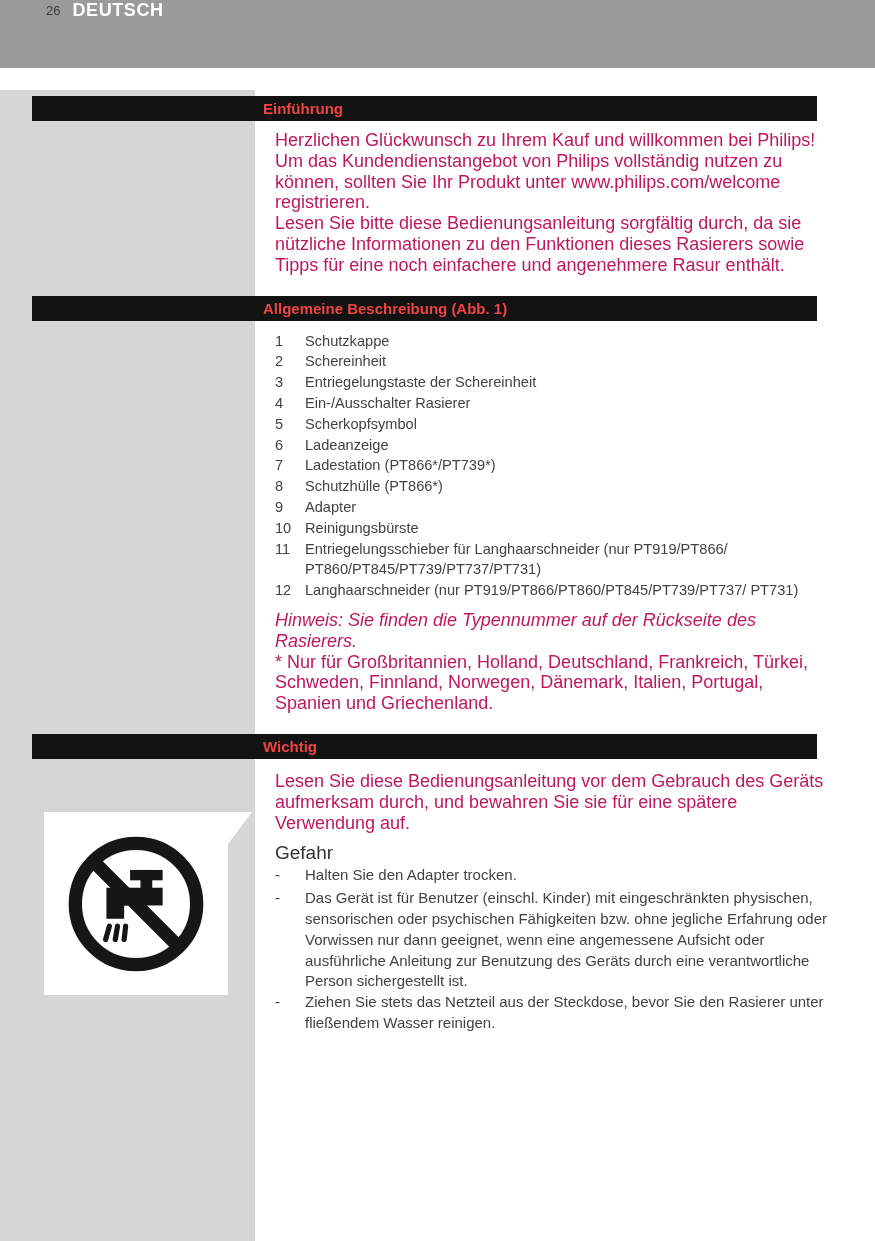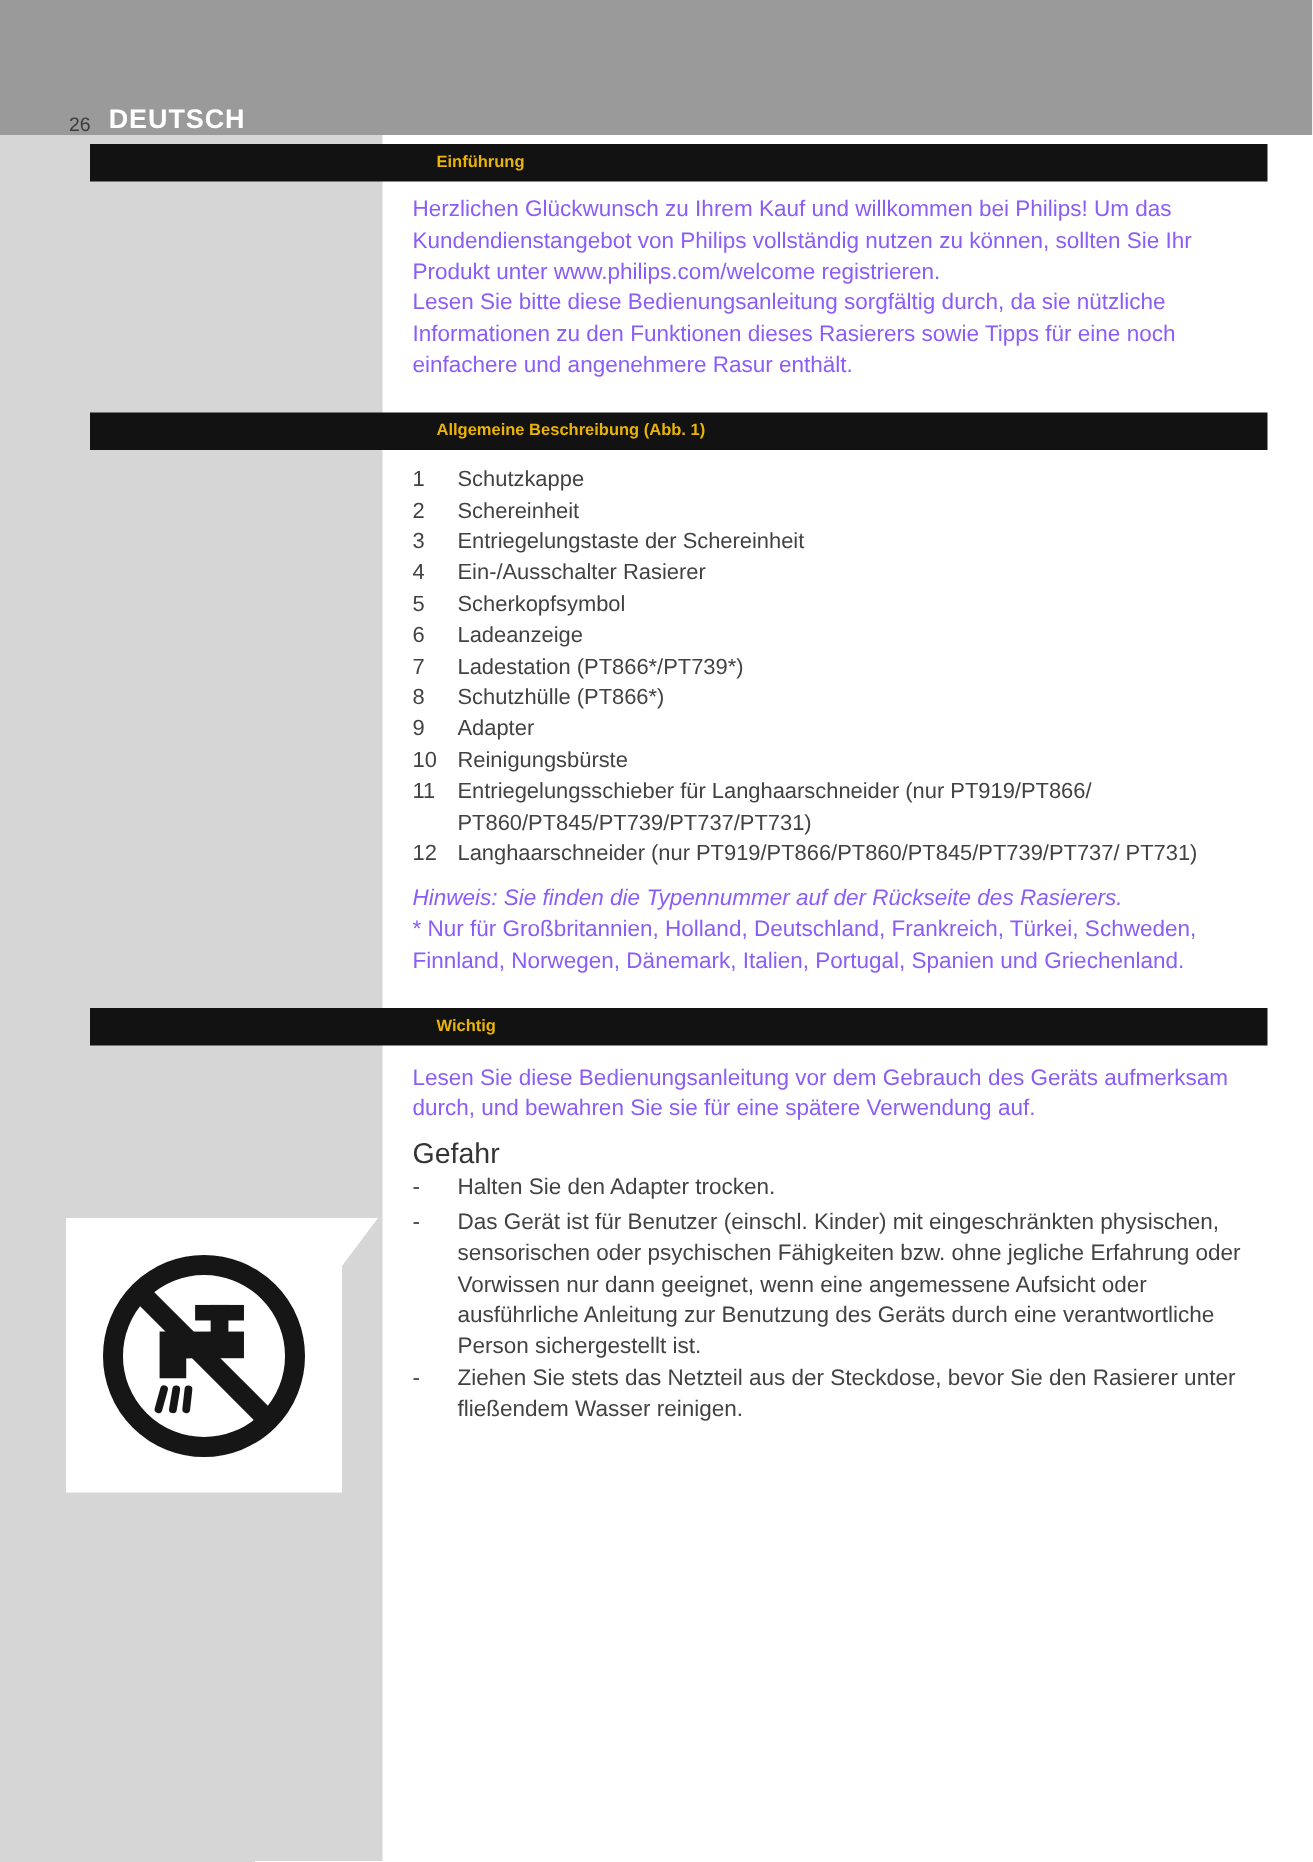--- a/index.html
+++ b/index.html
@@ -1,31 +1,31 @@
 <!DOCTYPE html>
 <html><head>
 <meta charset="utf-8">
 <style>
   html,body{margin:0;padding:0}
   body{width:875px;height:1241px;background:#ffffff;font-family:"Liberation Sans",sans-serif}
   .page{position:relative;width:875px;height:1241px;background:#ffffff;overflow:hidden}
 
-  .top-band{position:absolute;left:0;top:0;width:875px;height:90px;background:#9b9a9b;display:flex;align-items:flex-end;padding-left:46px;box-sizing:border-box}
+  .top-band{position:absolute;left:0;top:0;width:875px;height:68px;background:#9b9a9b;display:flex;align-items:flex-start;padding-left:46px;box-sizing:border-box}
   .page-num{font-size:13px;color:#3d3d3d;margin-right:12px;padding-top:3px}
   .lang{font-size:18px;font-weight:bold;color:#ffffff;letter-spacing:.6px}
 
   .left-col{position:absolute;left:0;top:90px;width:255px;height:1151px;background:#d6d6d6}
 
   .content{position:absolute;left:0;top:90px;width:875px}
-  .section-bar{margin:20px 0 0 60px;width:785px;height:25px;background:#121212;color:#eab308;
-    font-size:11px;font-weight:bold;line-height:25px;padding-left:231px;box-sizing:border-box;
+  .section-bar{margin:20px 0 0 32px;width:785px;height:25px;background:#121212;color:#ef4444;
+    font-size:15px;font-weight:bold;line-height:25px;padding-left:231px;box-sizing:border-box;
     white-space:nowrap}
   .section-bar.first{margin-top:6px}
 
-  .tb{margin:9px 0 0 275px;width:554px;color:#8b5cf6;font-size:15px;line-height:20.8px}
+  .tb{margin:9px 0 0 275px;width:554px;color:#be185d;font-size:18px;line-height:20.8px}
   .tb p{margin:0}
   .note-italic{font-style:italic;margin-top:12px}
 
   ul,ol{list-style:none;margin:0;padding:0}
   .parts-list{margin:10px 0 0 275px;width:554px}
   .parts-item{display:flex;font-size:14.6px;line-height:20.8px;color:#424242}
   .parts-item .num{flex:0 0 30px}
   .parts-item .label{flex:1}
 
   h3.sub{margin:9px 0 0 275px;font-size:19px;font-weight:normal;color:#333333;line-height:21px}

